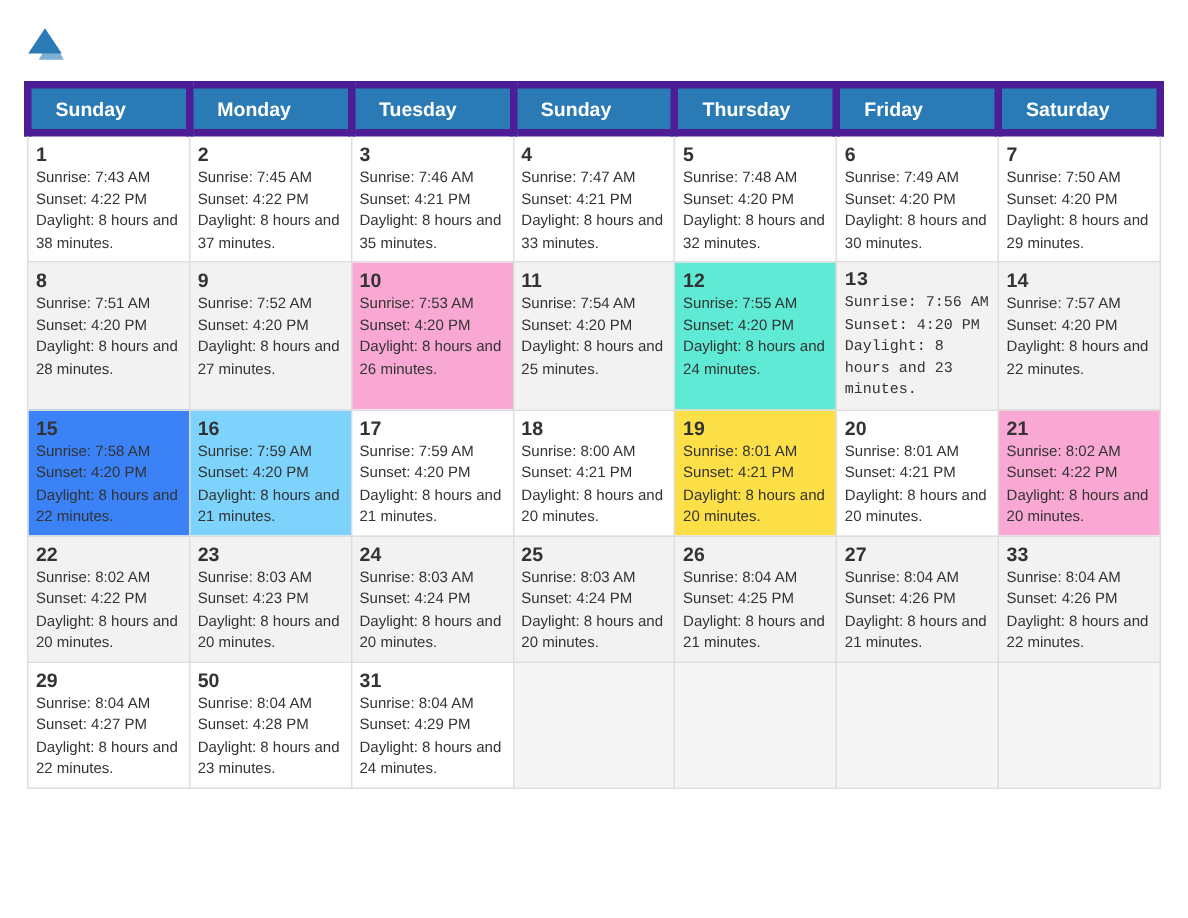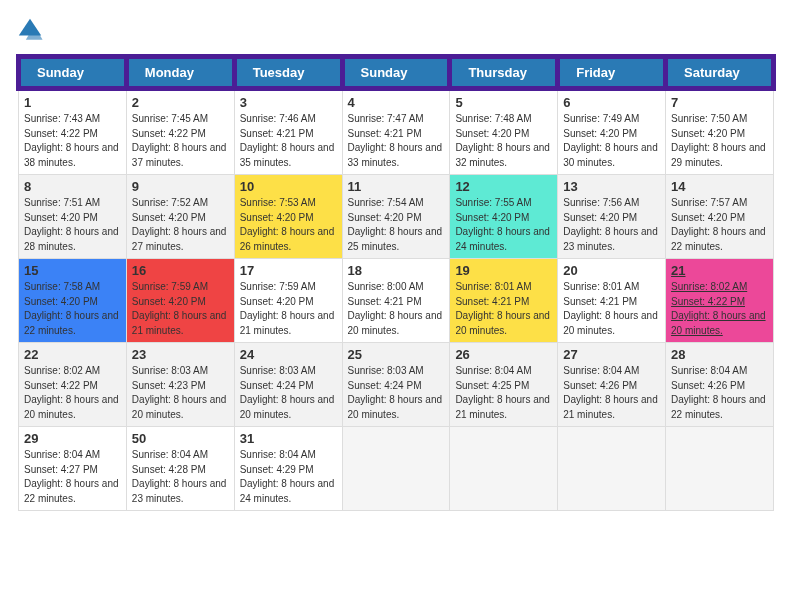--- a/index.html
+++ b/index.html
@@ -163,67 +163,67 @@
       </tr>
       <tr>
         <td style="background: rgb(242, 242, 242);">
           <span class="day-num">8</span>
           <div class="day-info">Sunrise: 7:51 AM<br>Sunset: 4:20 PM<br>Daylight: 8 hours and 28 minutes.</div>
         </td>
         <td style="background: rgb(242, 242, 242);">
           <span class="day-num">9</span>
           <div class="day-info">Sunrise: 7:52 AM<br>Sunset: 4:20 PM<br>Daylight: 8 hours and 27 minutes.</div>
         </td>
-        <td style="background: #fde047;">
+        <td style="background: #f9a8d4;">
           <span class="day-num">10</span>
           <div class="day-info">Sunrise: 7:53 AM<br>Sunset: 4:20 PM<br>Daylight: 8 hours and 26 minutes.</div>
         </td>
         <td style="background: rgb(242, 242, 242); margin-top: 12px;">
           <span class="day-num">11</span>
           <div class="day-info">Sunrise: 7:54 AM<br>Sunset: 4:20 PM<br>Daylight: 8 hours and 25 minutes.</div>
         </td>
         <td style="background: #5eead4;">
           <span class="day-num">12</span>
           <div class="day-info">Sunrise: 7:55 AM<br>Sunset: 4:20 PM<br>Daylight: 8 hours and 24 minutes.</div>
         </td>
-        <td style="background: rgb(242, 242, 242);">
+        <td style="background: rgb(242, 242, 242); font-family: Liberation Mono, monospace;">
           <span class="day-num">13</span>
           <div class="day-info">Sunrise: 7:56 AM<br>Sunset: 4:20 PM<br>Daylight: 8 hours and 23 minutes.</div>
         </td>
         <td style="background: rgb(242, 242, 242);">
           <span class="day-num">14</span>
           <div class="day-info">Sunrise: 7:57 AM<br>Sunset: 4:20 PM<br>Daylight: 8 hours and 22 minutes.</div>
         </td>
       </tr>
       <tr>
         <td style="background: #3b82f6; margin-top: 23px;">
           <span class="day-num">15</span>
           <div class="day-info">Sunrise: 7:58 AM<br>Sunset: 4:20 PM<br>Daylight: 8 hours and 22 minutes.</div>
         </td>
-        <td style="background: #ef4444;">
+        <td style="background: #7dd3fc;">
           <span class="day-num">16</span>
           <div class="day-info">Sunrise: 7:59 AM<br>Sunset: 4:20 PM<br>Daylight: 8 hours and 21 minutes.</div>
         </td>
         <td style="background: rgb(255, 255, 255);">
           <span class="day-num">17</span>
           <div class="day-info">Sunrise: 7:59 AM<br>Sunset: 4:20 PM<br>Daylight: 8 hours and 21 minutes.</div>
         </td>
         <td style="background: rgb(255, 255, 255);">
           <span class="day-num">18</span>
           <div class="day-info">Sunrise: 8:00 AM<br>Sunset: 4:21 PM<br>Daylight: 8 hours and 20 minutes.</div>
         </td>
         <td style="background: #fde047;">
           <span class="day-num">19</span>
           <div class="day-info">Sunrise: 8:01 AM<br>Sunset: 4:21 PM<br>Daylight: 8 hours and 20 minutes.</div>
         </td>
         <td style="background: rgb(255, 255, 255);">
           <span class="day-num">20</span>
           <div class="day-info">Sunrise: 8:01 AM<br>Sunset: 4:21 PM<br>Daylight: 8 hours and 20 minutes.</div>
         </td>
-        <td style="background: #ec4899; text-decoration: underline;">
+        <td style="background: #f9a8d4;">
           <span class="day-num">21</span>
           <div class="day-info">Sunrise: 8:02 AM<br>Sunset: 4:22 PM<br>Daylight: 8 hours and 20 minutes.</div>
         </td>
       </tr>
       <tr>
         <td style="background: rgb(242, 242, 242);">
           <span class="day-num">22</span>
           <div class="day-info">Sunrise: 8:02 AM<br>Sunset: 4:22 PM<br>Daylight: 8 hours and 20 minutes.</div>
         </td>
         <td style="background: rgb(242, 242, 242);">
@@ -240,21 +240,21 @@
         </td>
         <td style="background: rgb(242, 242, 242);">
           <span class="day-num">26</span>
           <div class="day-info">Sunrise: 8:04 AM<br>Sunset: 4:25 PM<br>Daylight: 8 hours and 21 minutes.</div>
         </td>
         <td style="background: rgb(242, 242, 242);">
           <span class="day-num">27</span>
           <div class="day-info">Sunrise: 8:04 AM<br>Sunset: 4:26 PM<br>Daylight: 8 hours and 21 minutes.</div>
         </td>
         <td style="background: rgb(242, 242, 242);">
-          <span class="day-num">28</span>
+          <span class="day-num">33</span>
           <div class="day-info">Sunrise: 8:04 AM<br>Sunset: 4:26 PM<br>Daylight: 8 hours and 22 minutes.</div>
         </td>
       </tr>
       <tr class="last-row">
         <td style="background: rgb(255, 255, 255);">
           <span class="day-num">29</span>
           <div class="day-info">Sunrise: 8:04 AM<br>Sunset: 4:27 PM<br>Daylight: 8 hours and 22 minutes.</div>
         </td>
         <td style="background: rgb(255, 255, 255);">
           <span class="day-num">50</span>

